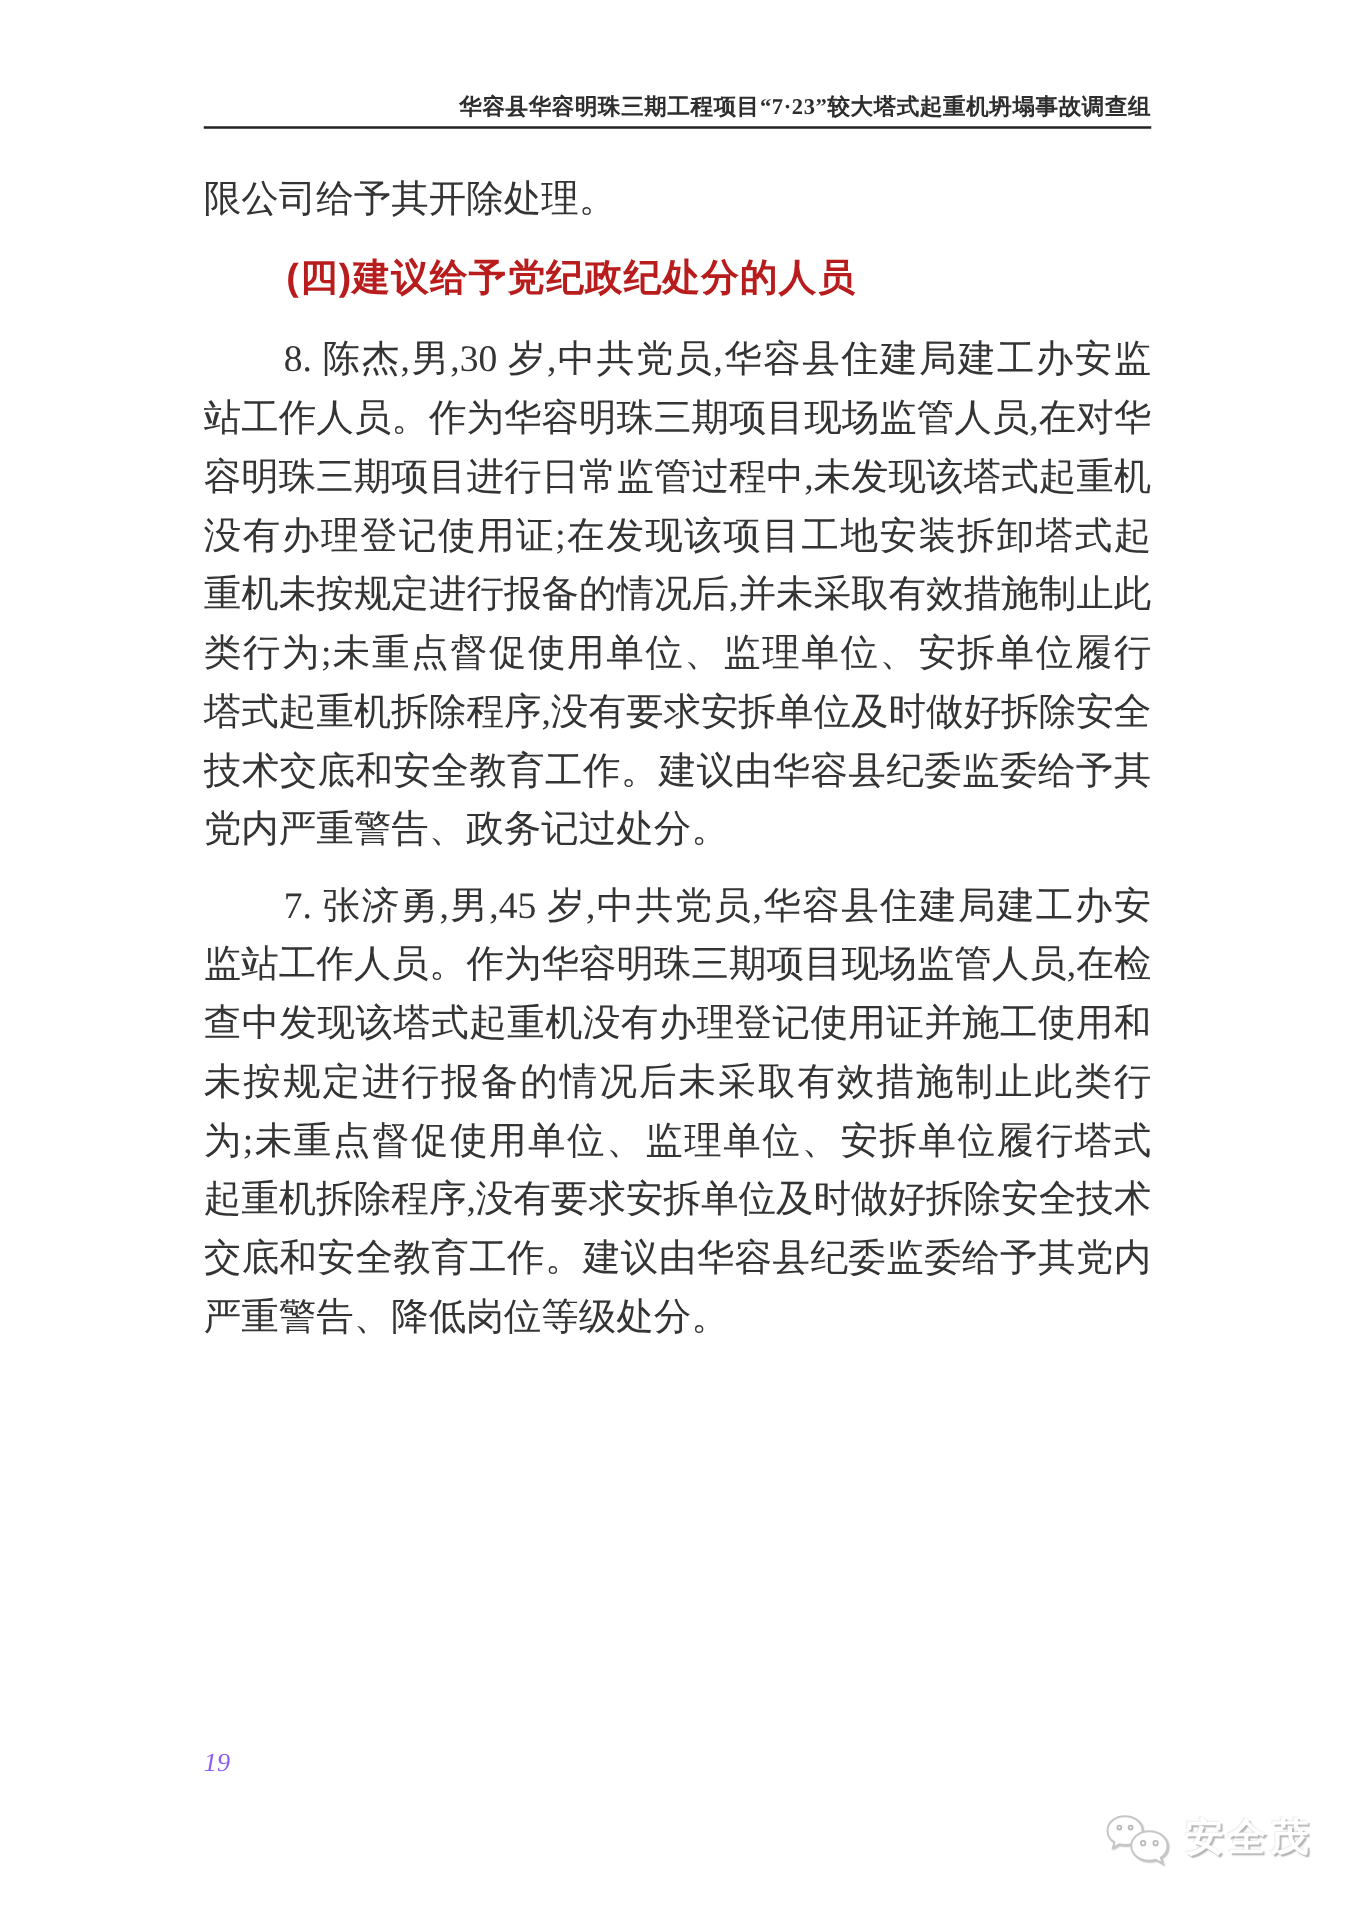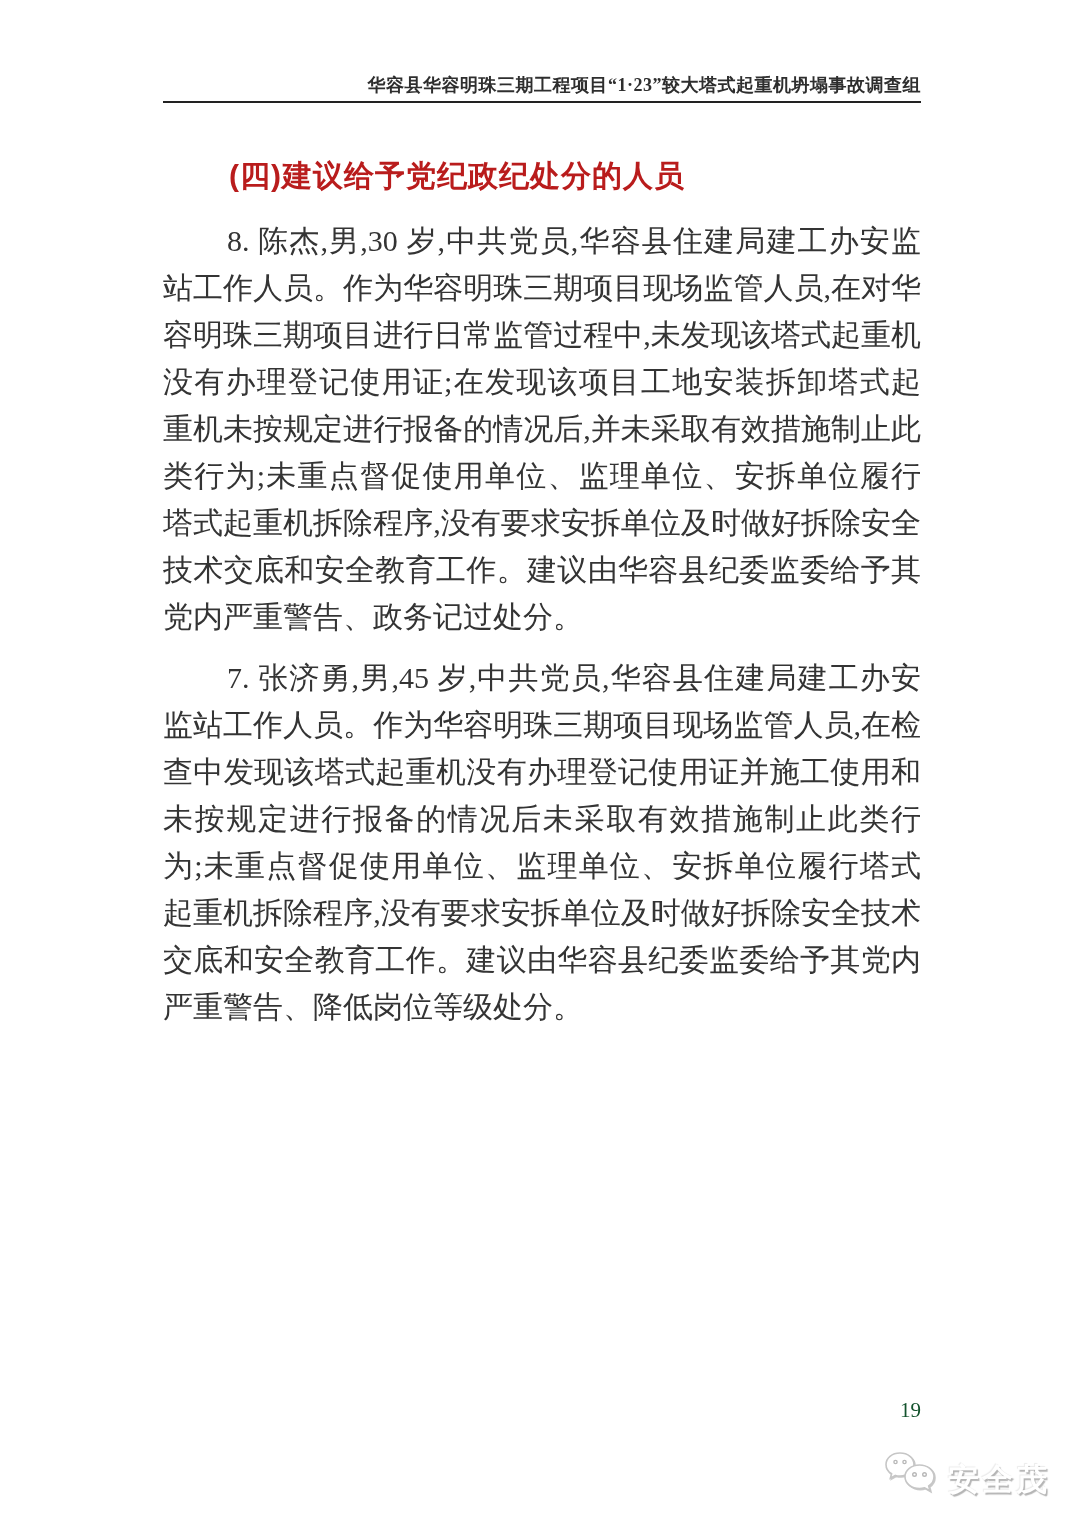--- a/index.html
+++ b/index.html
@@ -58,53 +58,55 @@
   }
   .body-para {
     margin-top: 14px !important;
     text-indent: 64px;
   }
   .page-number {
     position: absolute;
     left: 163px;
     top: 1398px;
     width: 758px;
-    text-align: right;
+    text-align: left;
     font-size: 21px;
-    color: #14532d;
+    color: #8b5cf6;
+    font-style: italic;
   }
   .watermark {
     position: absolute;
     right: 30px;
     top: 1449px;
     display: flex;
-    align-items: flex-end;
+    align-items: flex-start;
     gap: 9px;
   }
   .wm-icon { display: inline-block; filter: drop-shadow(1px 1px 0.5px #c9c9c9); }
   .wm-text {
     font-family: "Liberation Sans", "DejaVu Sans", sans-serif;
     font-weight: 700;
     font-size: 31px;
     letter-spacing: 3px;
     color: #ffffff;
     text-shadow: 1.5px 1.5px 1px #b5b5b5, -1px -1px 1px #ececec;
   }
 </style>
 </head>
 <body>
 
 <div class="page">
 
   <header class="doc-header">
-    <div class="header-title">华容县华容明珠三期工程项目“1·23”较大塔式起重机坍塌事故调查组</div>
+    <div class="header-title">华容县华容明珠三期工程项目“7·23”较大塔式起重机坍塌事故调查组</div>
     <div class="header-rule"></div>
   </header>
 
   <main class="doc-body">
+    <p class="para-continuation">限公司给予其开除处理。</p>
 
     <h2 class="section-heading">(四)建议给予党纪政纪处分的人员</h2>
 
     <p class="body-para">8. 陈杰,男,30 岁,中共党员,华容县住建局建工办安监站工作人员。作为华容明珠三期项目现场监管人员,在对华容明珠三期项目进行日常监管过程中,未发现该塔式起重机没有办理登记使用证;在发现该项目工地安装拆卸塔式起重机未按规定进行报备的情况后,并未采取有效措施制止此类行为;未重点督促使用单位、监理单位、安拆单位履行塔式起重机拆除程序,没有要求安拆单位及时做好拆除安全技术交底和安全教育工作。建议由华容县纪委监委给予其党内严重警告、政务记过处分。</p>
 
     <p class="body-para">7. 张济勇,男,45 岁,中共党员,华容县住建局建工办安监站工作人员。作为华容明珠三期项目现场监管人员,在检查中发现该塔式起重机没有办理登记使用证并施工使用和未按规定进行报备的情况后未采取有效措施制止此类行为;未重点督促使用单位、监理单位、安拆单位履行塔式起重机拆除程序,没有要求安拆单位及时做好拆除安全技术交底和安全教育工作。建议由华容县纪委监委给予其党内严重警告、降低岗位等级处分。</p>
 
   </main>
 
   <div class="page-number">19</div>

